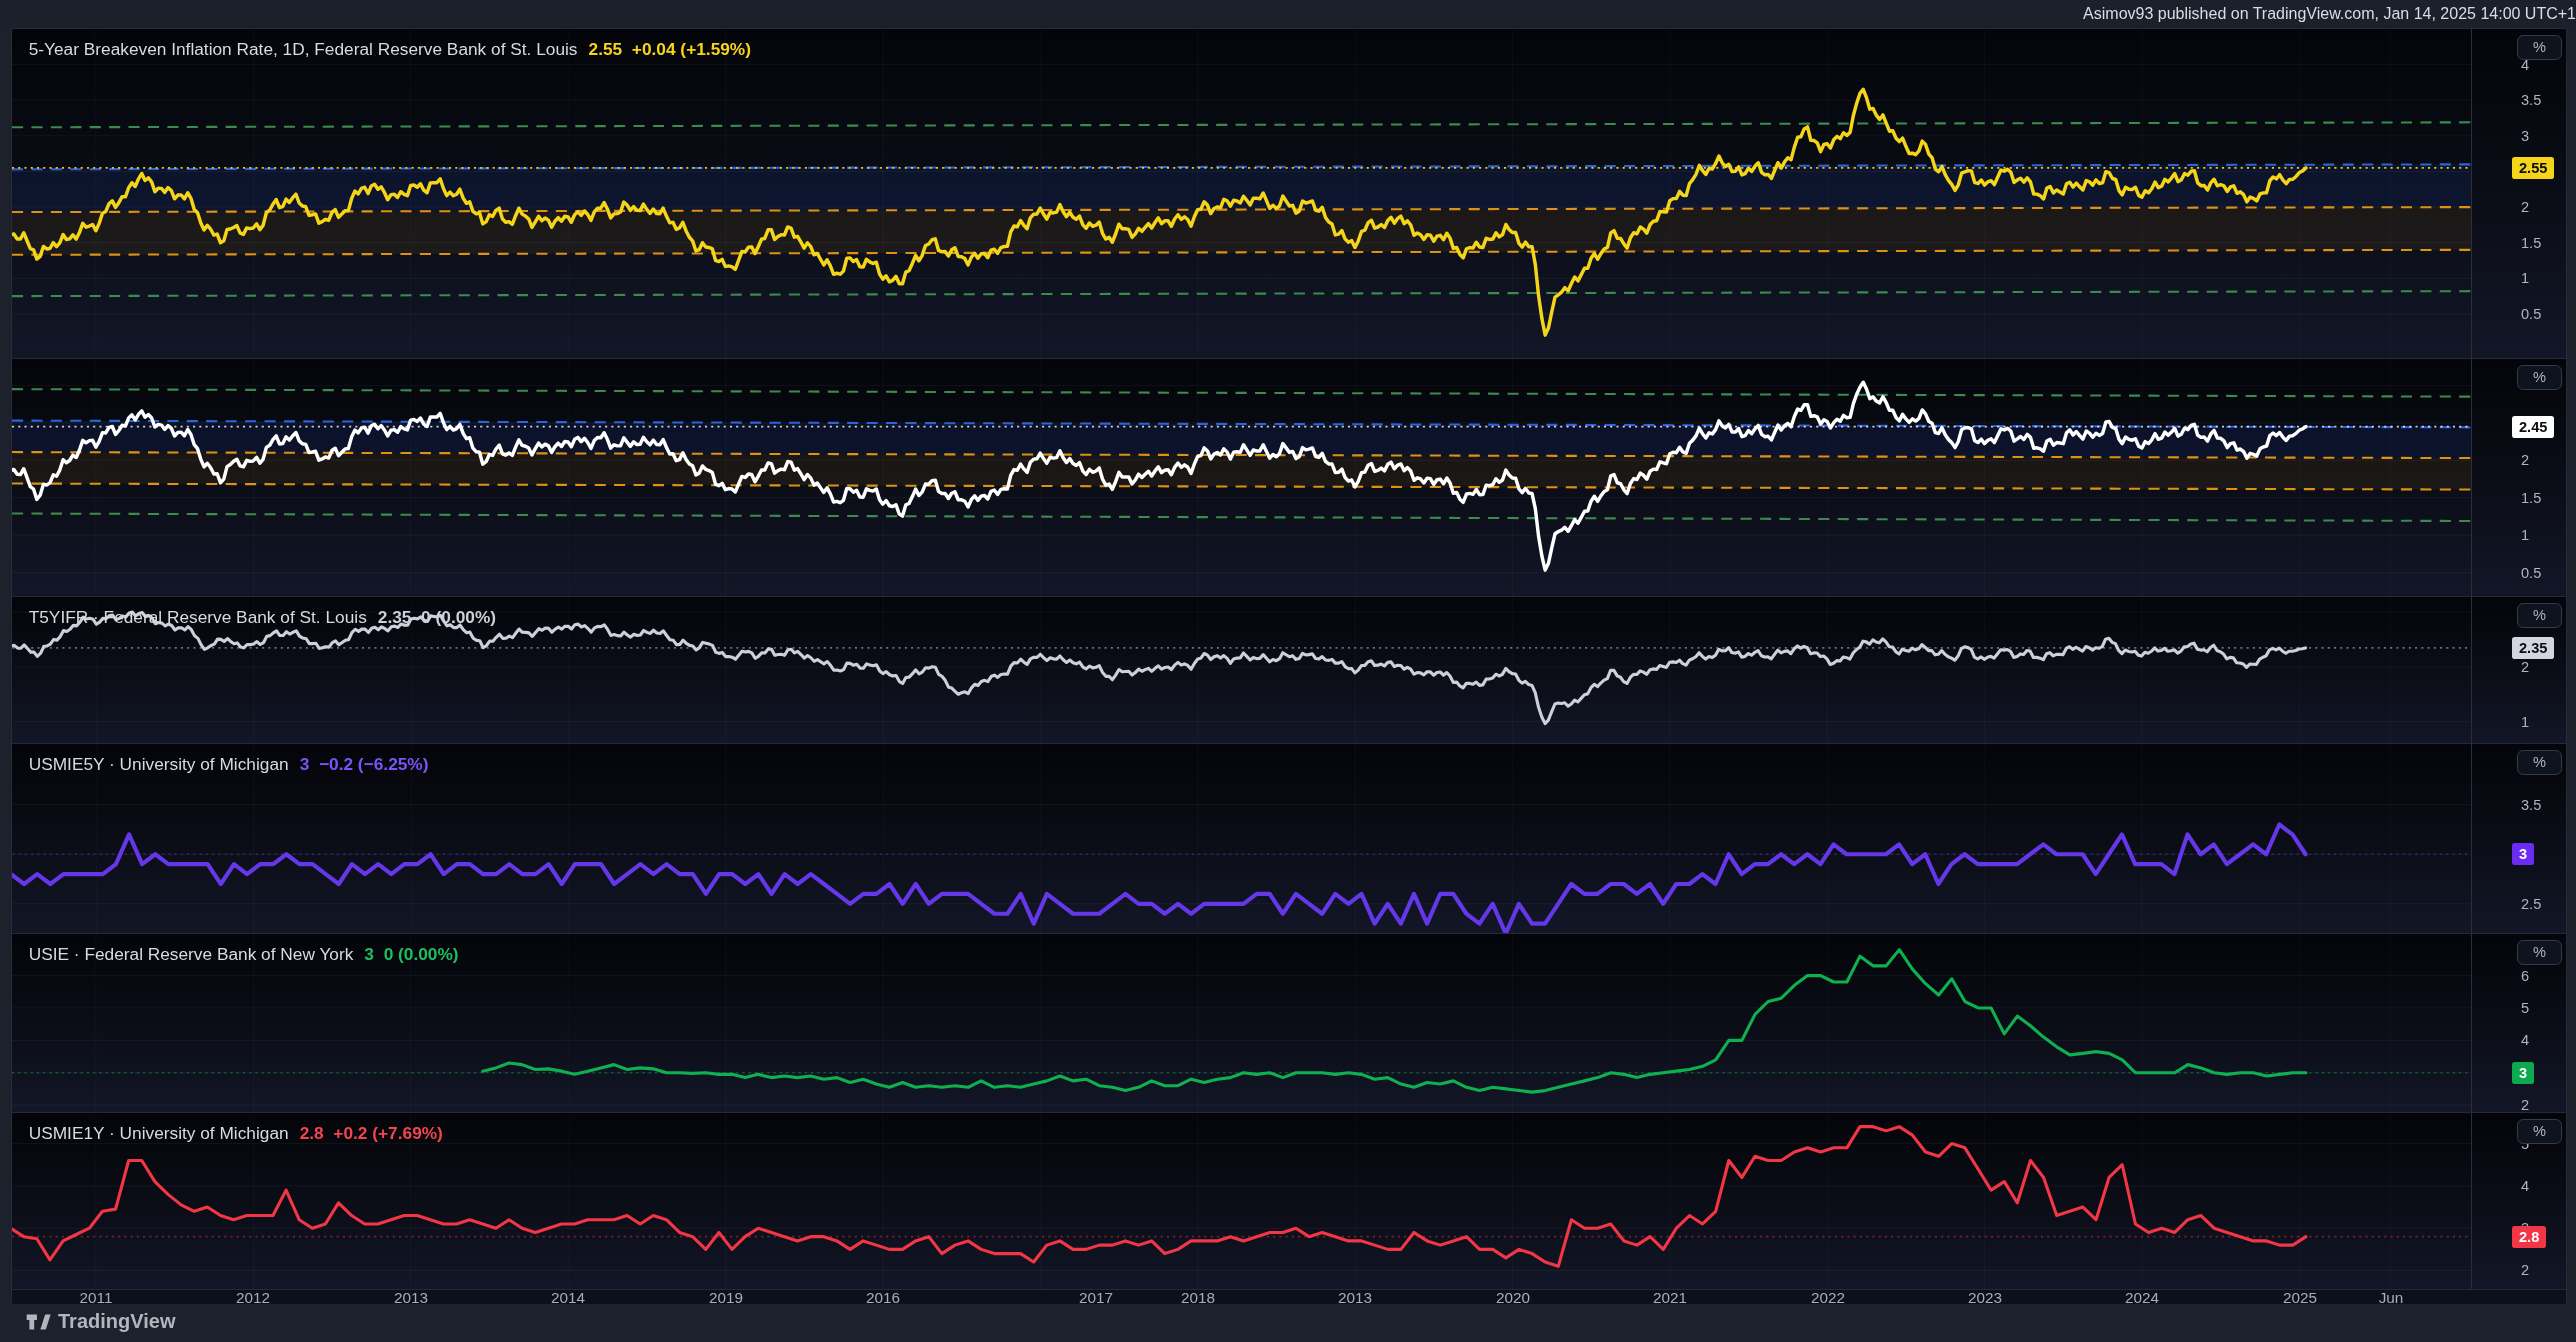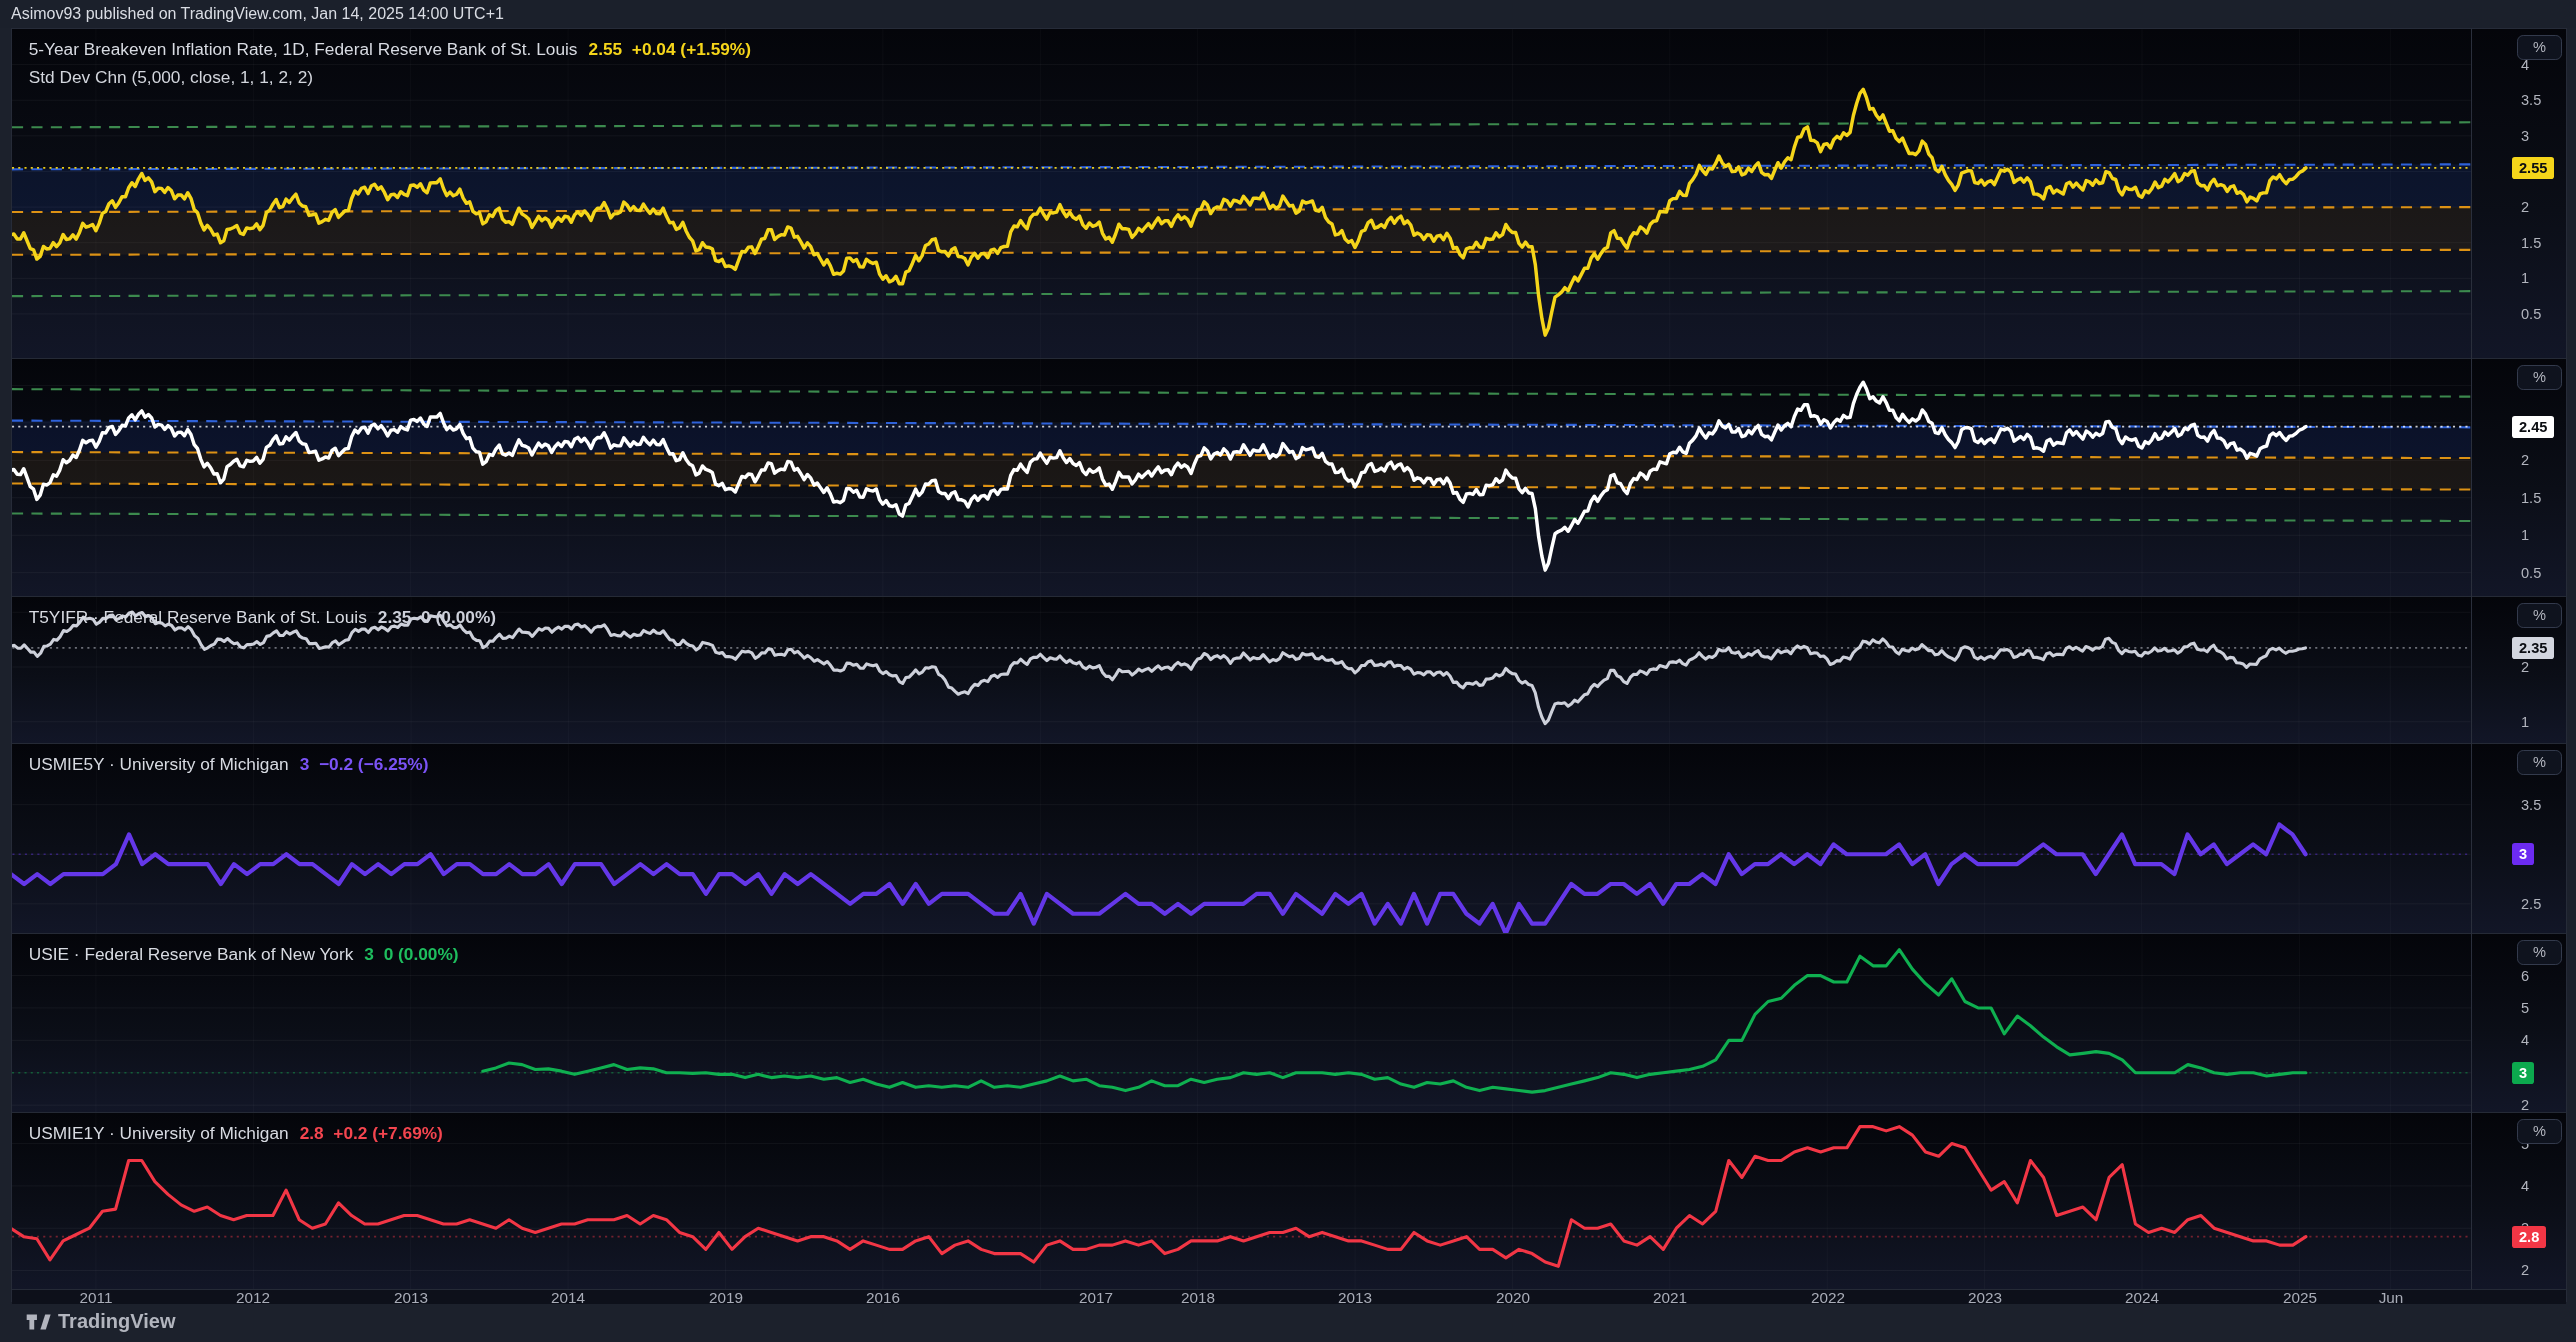--- a/index.html
+++ b/index.html
@@ -1,19 +1,19 @@
 <!DOCTYPE html>
 <html style="font-size:11px"><head>
 <meta charset="utf-8">
 <style>
   html,body{margin:0;padding:0;background:#1c212c;}
   body{width:2576px;height:1342px;position:relative;overflow:hidden;
        font-family:"Liberation Sans", sans-serif;-webkit-font-smoothing:antialiased;}
   .header{position:absolute;left:0;top:0;width:2576px;height:28px;background:#1b202b;
-          color:#dadde4;font-size:16px;line-height:28px;padding-left:11px;box-sizing:border-box;}
+          color:#dadde4;font-size:16px;line-height:28px;padding-left:11px;box-sizing:border-box;text-align:right;}
   .chart-frame{position:absolute;left:11px;top:28px;width:2554px;height:1274px;
                background:#070910;border:0.7px solid #262b38;box-sizing:content-box;}
   .panel{position:absolute;left:0;width:2554px;background:linear-gradient(180deg,#04050a 0%,#0b0e17 55%,#121627 100%);}
   .panel + .panel{border-top:0.7px solid #252a36;box-sizing:border-box;}
   .panel svg{position:absolute;left:0;top:0;}
   .v-sep{position:absolute;left:2459px;top:0;width:0.7px;height:1260px;background:#2a2f3c;z-index:5;}
   .time-axis{position:absolute;left:0;top:1260px;width:2554px;height:14.6px;background:#0d101a;
              border-top:0.7px solid #252a36;box-sizing:border-box;z-index:4;}
   .year-label{position:absolute;top:-0.7px;transform:translateX(-50%);color:#a9adb8;font-size:15.3px;}
   .legend{position:absolute;left:16.7px;z-index:6;white-space:nowrap;font-size:17.3px;}
@@ -78,21 +78,21 @@
       <div class="unit-btn">%</div>
       <div class="tick" style="top: 36px;">4</div>
       <div class="tick" style="top: 71px;">3.5</div>
       <div class="tick" style="top: 107px;">3</div>
       <div class="tick" style="top: 142px;">2.5</div>
       <div class="tick" style="top: 178px;">2</div>
       <div class="tick" style="top: 214px;">1.5</div>
       <div class="tick" style="top: 249px;">1</div>
       <div class="tick" style="top: 285px;">0.5</div>
       <div class="price-label" style="top: 139px; background: rgb(245, 213, 26); color: rgb(11, 13, 18);">2.55</div>
-      <div class="legend" style="top: 9.7px;"><span class="t">5-Year Breakeven Inflation Rate, 1D, Federal Reserve Bank of St. Louis</span><span class="v" style="color: rgb(245, 213, 26);">2.55</span><span class="c" style="color: rgb(245, 213, 26);">+0.04 (+1.59%)</span><span class="sub">Std Dev Chn (5,000, close, 1, 1, 2, 2)</span></div>
+      <div class="legend" style="top: 9.7px;"><span class="t">5-Year Breakeven Inflation Rate, 1D, Federal Reserve Bank of St. Louis</span><span class="v" style="color: rgb(245, 213, 26);">2.55</span><span class="c" style="color: rgb(245, 213, 26);">+0.04 (+1.59%)</span></div>
     </div>
     <div class="panel" style="top: 329px; height: 238px;">
       <svg width="2459" height="238" viewBox="0 0 3545 343">
         <line x1="121" x2="121" y1="0" y2="343" stroke="rgba(255,255,255,0.05)" stroke-width="1"></line>
         <line x1="347.9" x2="347.9" y1="0" y2="343" stroke="rgba(255,255,255,0.05)" stroke-width="1"></line>
         <line x1="574.8" x2="574.8" y1="0" y2="343" stroke="rgba(255,255,255,0.05)" stroke-width="1"></line>
         <line x1="801.7" x2="801.7" y1="0" y2="343" stroke="rgba(255,255,255,0.05)" stroke-width="1"></line>
         <line x1="1028.6" x2="1028.6" y1="0" y2="343" stroke="rgba(255,255,255,0.05)" stroke-width="1"></line>
         <line x1="1255.5" x2="1255.5" y1="0" y2="343" stroke="rgba(255,255,255,0.05)" stroke-width="1"></line>
         <line x1="1482.4" x2="1482.4" y1="0" y2="343" stroke="rgba(255,255,255,0.05)" stroke-width="1"></line>

